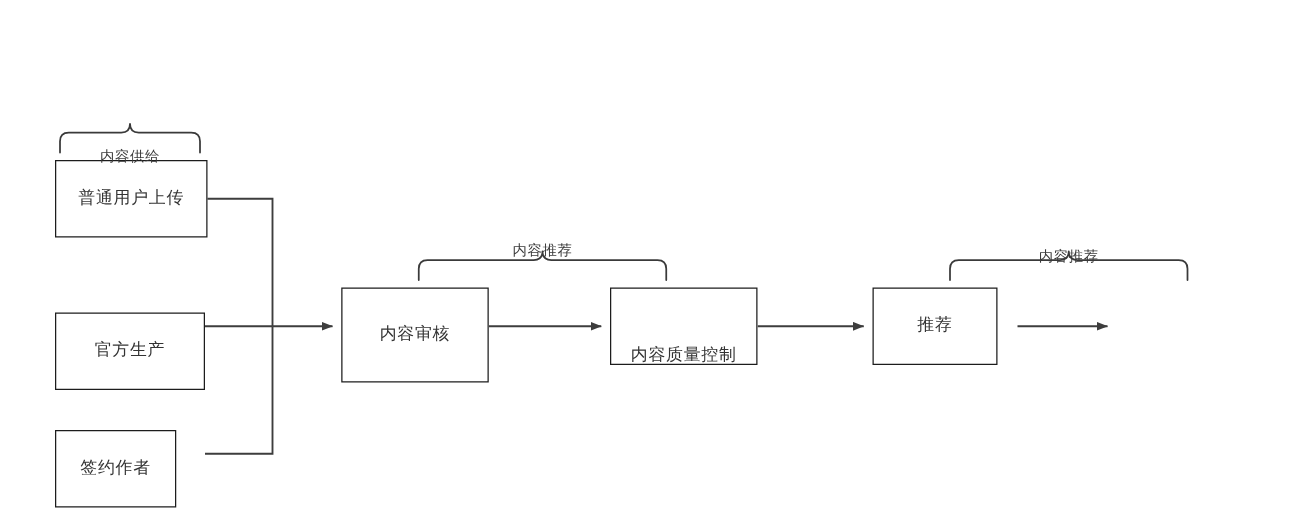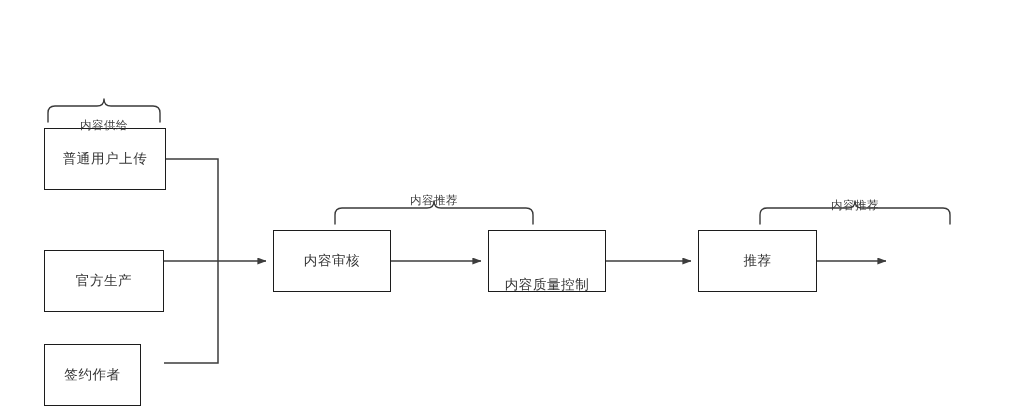--- a/index.html
+++ b/index.html
@@ -94,29 +94,29 @@
   </div>
 
   <div class="node" style="left:44px;  top:230px; width:120px; height:62px;margin-top:20px;">
     <span>官方生产</span>
   </div>
 
   <div class="node" style="left:44px;  top:344px; width:97px; height:62px;">
     <span>签约作者</span>
   </div>
 
-  <div class="node" style="left:273px; top:230px; width:118px; height:62px;">
+  <div class="node" style="left:273px; top:230px; width:118px; height:76px;">
     <span>内容审核</span>
   </div>
 
   <div class="node" style="left:488px; top:230px; width:118px; height:62px;align-items:flex-end;">
     <span>内容质量控制</span>
   </div>
 
-  <div class="node" style="left:698px; top:230px; width:119px; height:62px;">
+  <div class="node" style="left:698px; top:230px; width:100px; height:62px;">
     <span>推荐</span>
   </div>
 
 
   <div class="group-label" style="left:44px;  top:76px;  width:120px;">内容供给</div>
 
   <div class="group-label" style="left:374px; top:151px; width:120px;">内容推荐</div>
 
   <div class="group-label" style="left:795px; top:156px; width:120px;">内容推荐</div>
 

